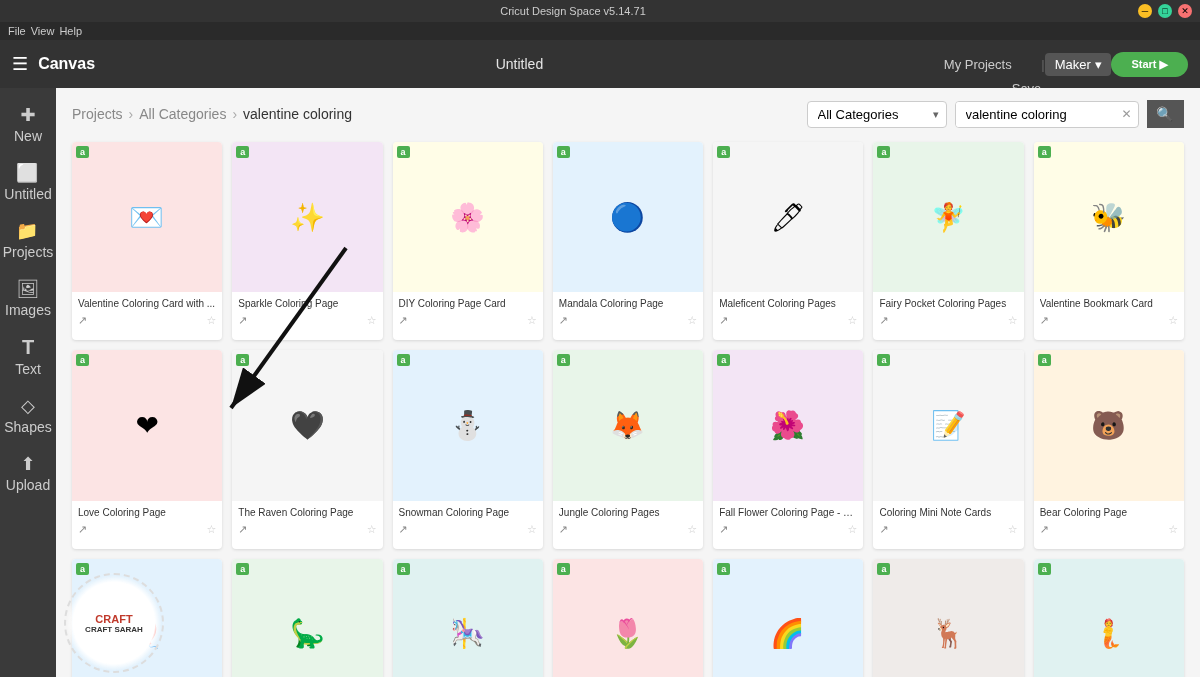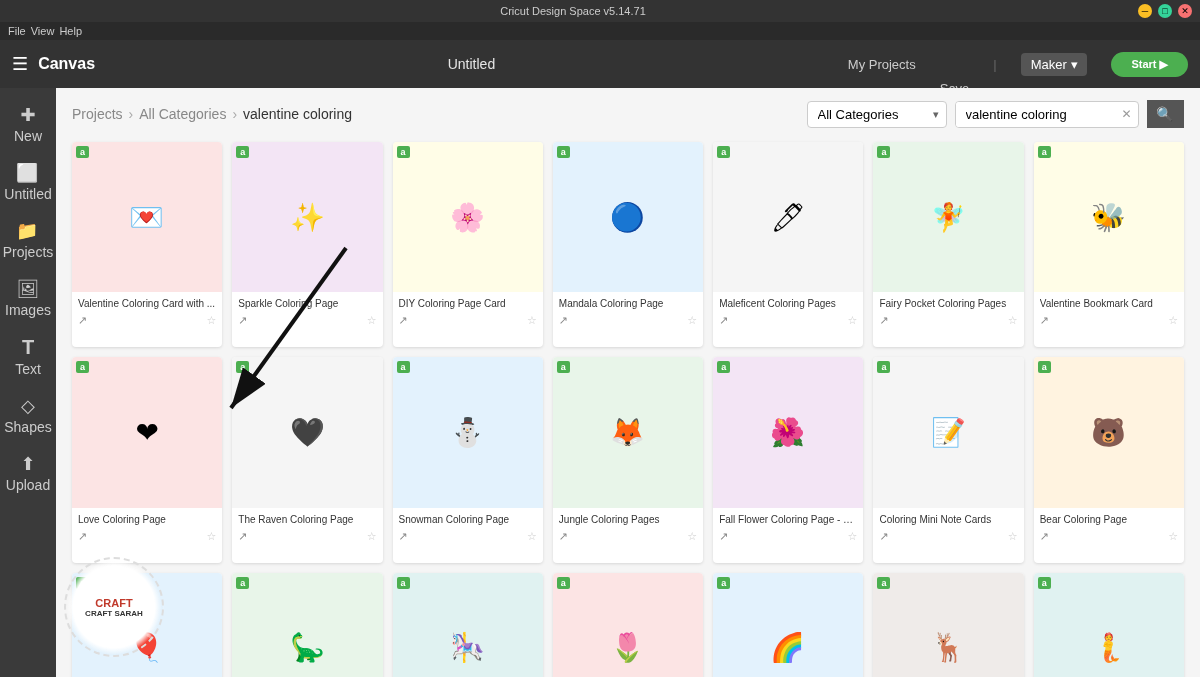--- a/index.html
+++ b/index.html
@@ -40,21 +40,21 @@
       height: 48px;
       display: flex;
       align-items: center;
       justify-content: space-between;
       padding: 0 12px;
     }
     .header-left { display: flex; align-items: center; gap: 10px; }
     .hamburger-icon { color: #fff; font-size: 18px; cursor: pointer; }
     .canvas-label { color: #fff; font-size: 16px; font-weight: bold; }
     .header-center { color: #e5e5e5; font-size: 14px; }
-    .header-right { display: flex; align-items: center; gap: 24px; }
+    .header-right { display: flex; align-items: center; gap: 0; }
     .my-projects-btn { color: #ccc; font-size: 13px; cursor: pointer; background: none; border: none; }
     .save-btn { color: #ccc; font-size: 13px; cursor: pointer; background: none; border: none; margin-top: 48px; }
     .divider-v { color: #666; font-size: 13px; }
     .maker-btn {
       background: #555;
       color: #fff;
       border: none;
       padding: 4px 10px;
       border-radius: 4px;
       font-size: 13px;
@@ -205,21 +205,21 @@
       top: 4px;
       left: 4px;
       background: #4caf50;
       color: #fff;
       font-size: 9px;
       font-weight: bold;
       padding: 1px 4px;
       border-radius: 2px;
     }
     .card-info {
-      padding: 5px 6px 20px;
+      padding: 5px 6px 13px;
       border-radius: 15px;
     }
     .card-title {
       font-size: 10px;
       color: #333;
       line-height: 1.3;
       margin-bottom: 4px;
       white-space: nowrap;
       overflow: hidden;
       text-overflow: ellipsis;
@@ -238,21 +238,21 @@
       top: 0;
       left: 0;
       pointer-events: none;
       width: 100%;
       height: 100%;
     }
 
     
     .watermark {
       position: absolute;
-      bottom: 20px;
+      bottom: 4px;
       left: 64px;
       width: 100px;
       height: 100px;
       background: radial-gradient(circle, #fff 60%, transparent 70%);
       border-radius: 50%;
       display: flex;
       align-items: center;
       justify-content: center;
       font-size: 10px;
       font-weight: bold;

